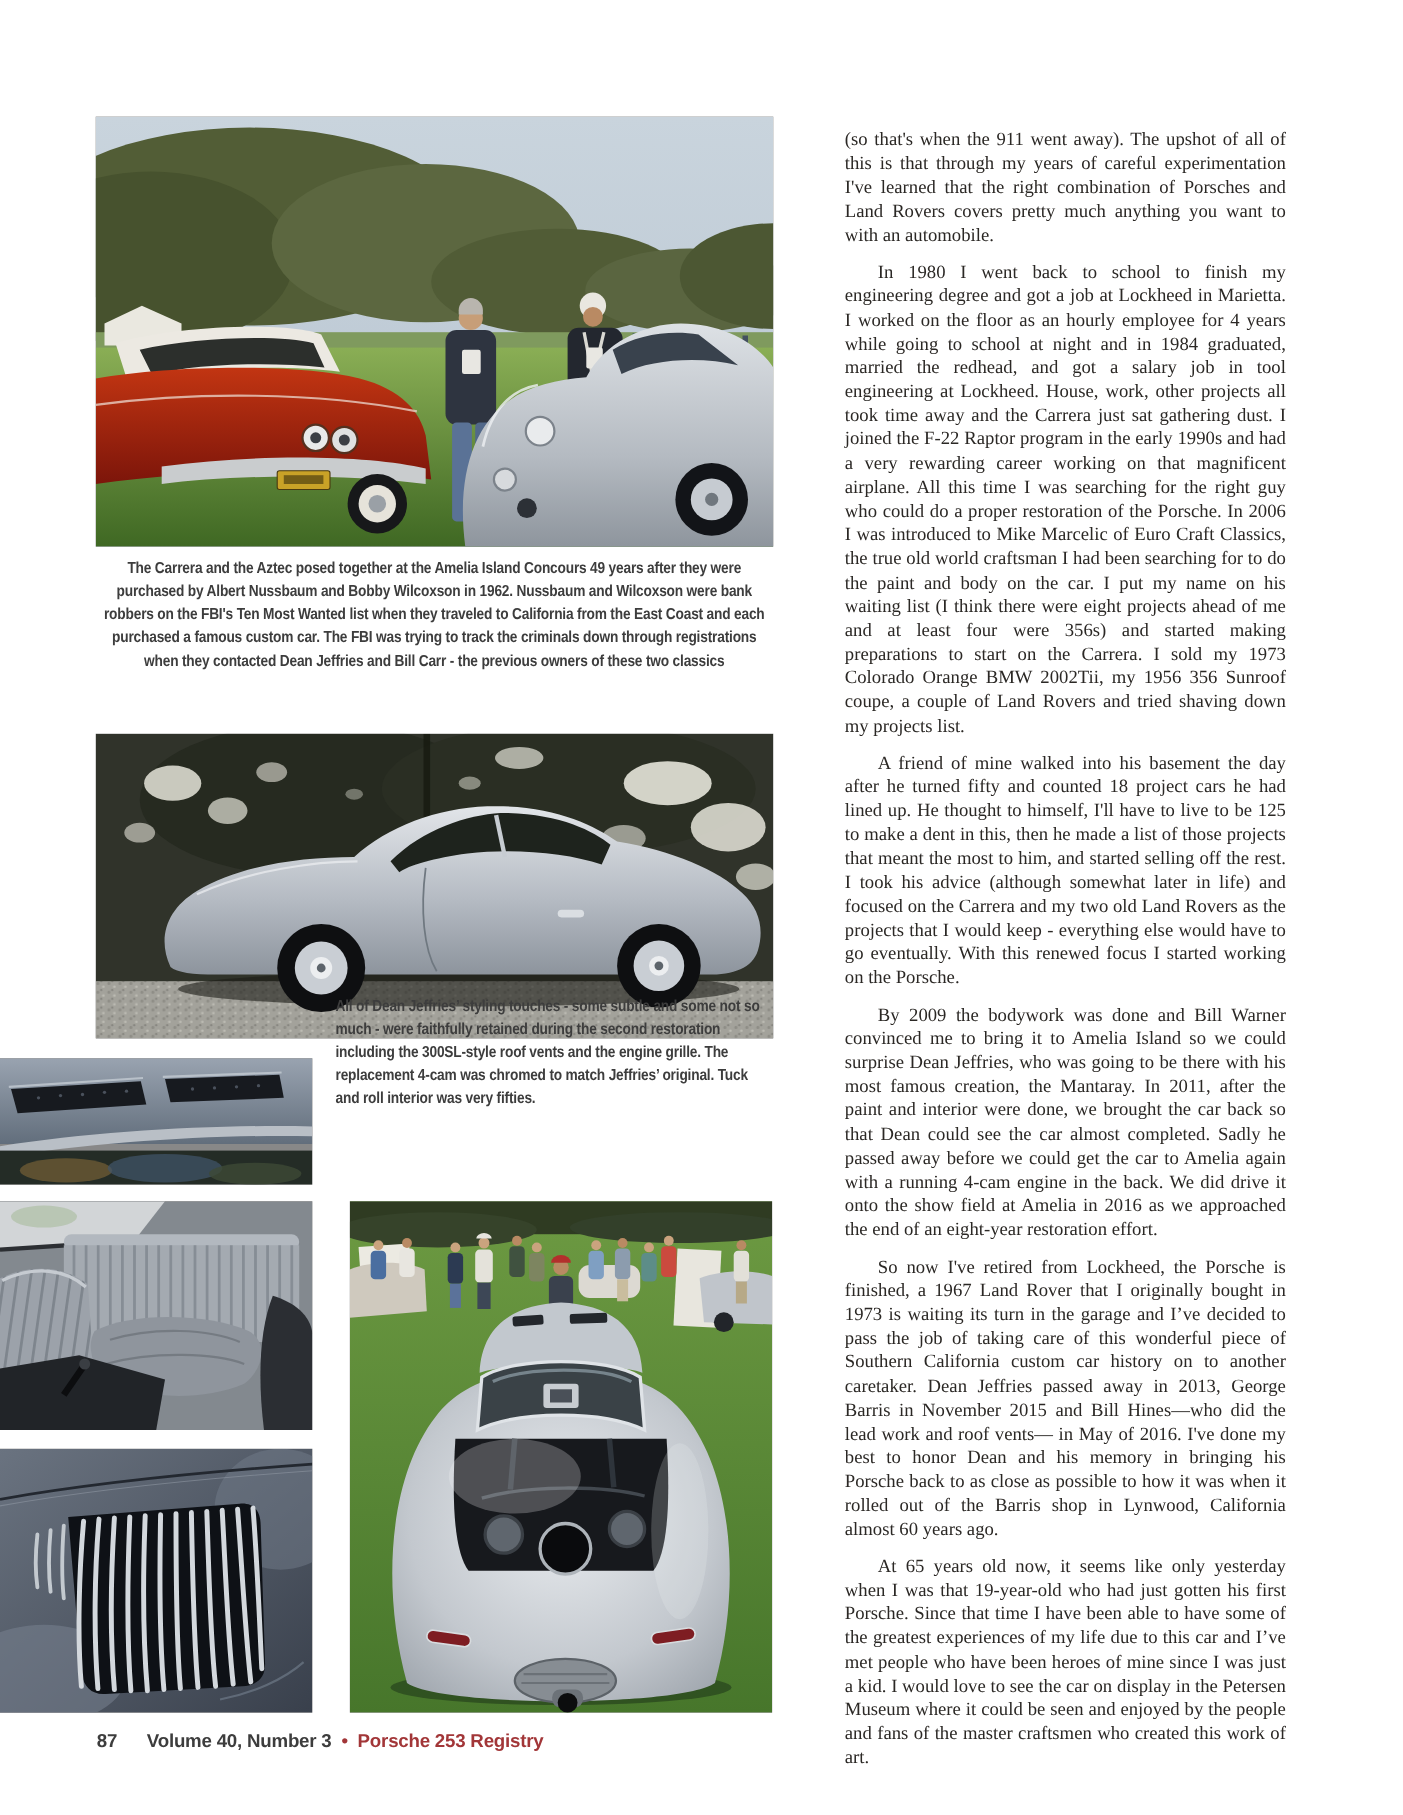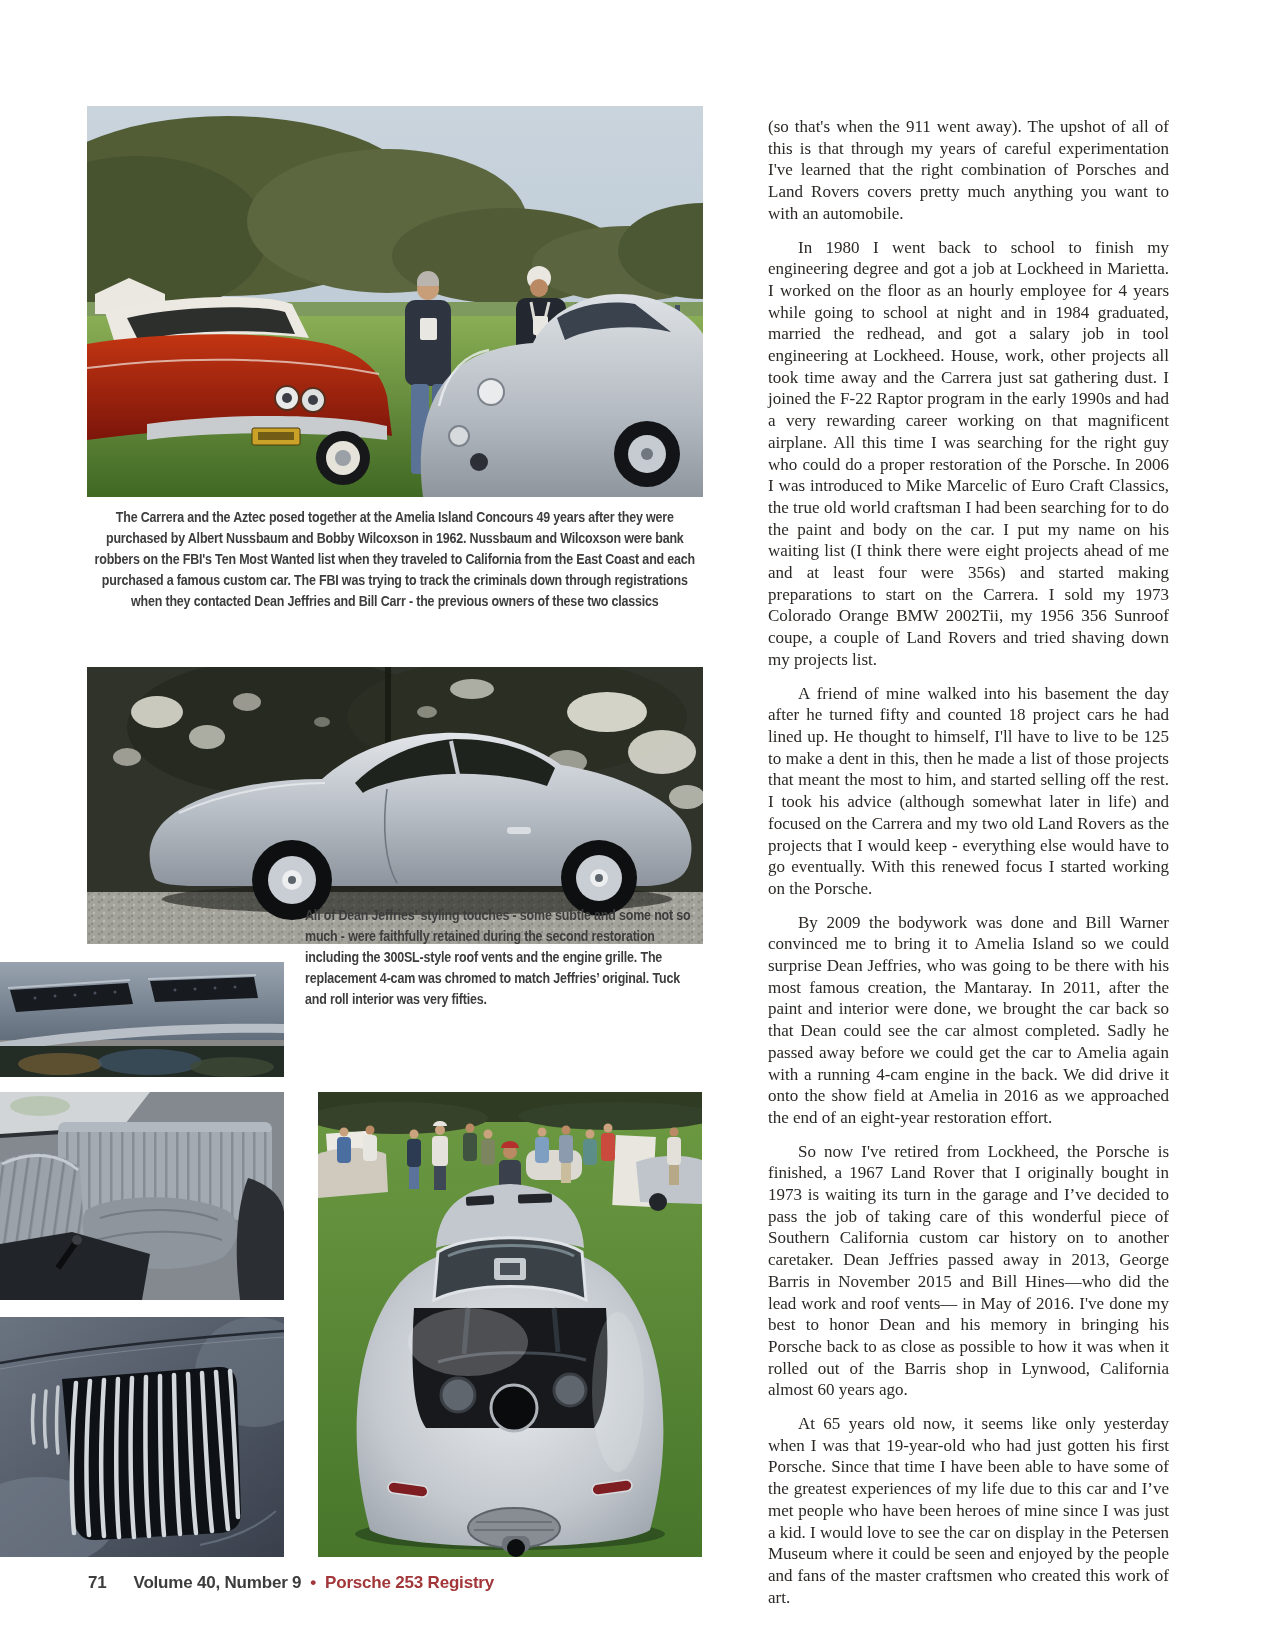--- a/index.html
+++ b/index.html
@@ -408,19 +408,19 @@
   <div class="article">
     <p>(so that's when the 911 went away). The upshot of all of this is that through my years of careful experimentation I've learned that the right combination of Porsches and Land Rovers covers pretty much anything you want to with an automobile.</p>
     <p>In 1980 I went back to school to finish my engineering degree and got a job at Lockheed in Marietta. I worked on the floor as an hourly employee for 4 years while going to school at night and in 1984 graduated, married the redhead, and got a salary job in tool engineering at Lockheed. House, work, other projects all took time away and the Carrera just sat gathering dust. I joined the F-22 Raptor program in the early 1990s and had a very rewarding career working on that magnificent airplane. All this time I was searching for the right guy who could do a proper restoration of the Porsche. In 2006 I was introduced to Mike Marcelic of Euro Craft Classics, the true old world craftsman I had been searching for to do the paint and body on the car.  I put my name on his waiting list (I think there were eight projects ahead of me and at least four were 356s) and started making preparations to start on the Carrera. I sold my 1973 Colorado Orange BMW 2002Tii, my 1956 356 Sunroof coupe, a couple of Land Rovers and tried shaving down my projects list.</p>
     <p>A friend of mine walked into his basement the day after he turned fifty and counted 18 project cars he had lined up. He thought to himself, I'll have to live to be 125 to make a dent in this, then he  made a list of those projects that meant the most to him, and started selling off the rest. I took his advice (although somewhat later in life) and focused on the Carrera and my two old Land Rovers as the projects that I would keep - everything else would have to go eventually.  With this renewed focus I started working on the Porsche.</p>
     <p>By 2009 the bodywork was done and Bill Warner convinced me to bring it to Amelia Island so we could surprise Dean Jeffries, who was going to be there with his most famous creation, the Mantaray. In 2011, after the paint and interior were done, we brought the car back so that Dean could see the car almost completed. Sadly he passed away before we could get the car to Amelia again with a running 4-cam engine in the back. We did drive it onto the show field at Amelia in 2016 as we approached the end of an eight-year restoration effort.</p>
     <p>So now I've retired from Lockheed, the Porsche is finished, a 1967 Land Rover that I originally bought in 1973 is waiting its turn in the garage and I’ve decided to pass the job of taking care of this wonderful piece of Southern California custom car history on to another caretaker. Dean Jeffries passed away in 2013, George Barris in November 2015 and Bill Hines—who did the lead work and roof vents— in May of 2016. I've done my best to honor Dean and his memory in bringing his Porsche back to as close as possible to how it was when it rolled out of the Barris shop in Lynwood, California almost 60 years ago.</p>
     <p>At 65 years old now, it seems like only yesterday when I was that 19-year-old who had just gotten his first Porsche. Since that time I have been able to have some of the greatest experiences of my life due to this car and I’ve met people who have been heroes of mine since I was just a kid.  I would love to see the car on display in the Petersen Museum where it could be seen and enjoyed by the people and fans of the master craftsmen who created this work of art.</p>
   </div>
 
   <div class="footer">
-    <span class="f48">71</span>
-    <span>Volume 40, Number 9</span>
+    <span class="f48">87</span>
+    <span>Volume 40, Number 3</span>
     <span class="red dot">•</span>
     <span class="red">Porsche 253 Registry</span>
   </div>
 
 </div>
 
 </body></html>

